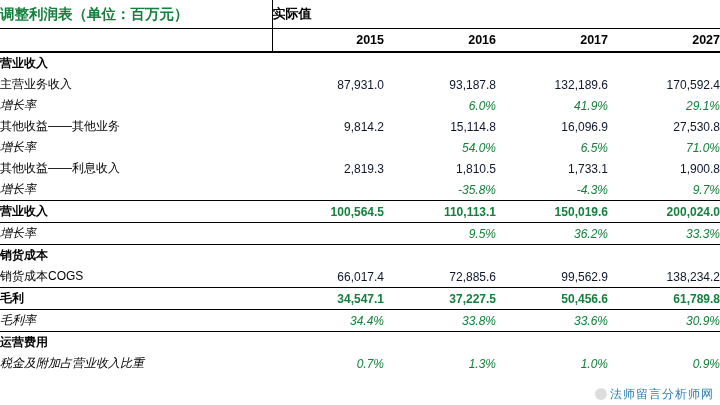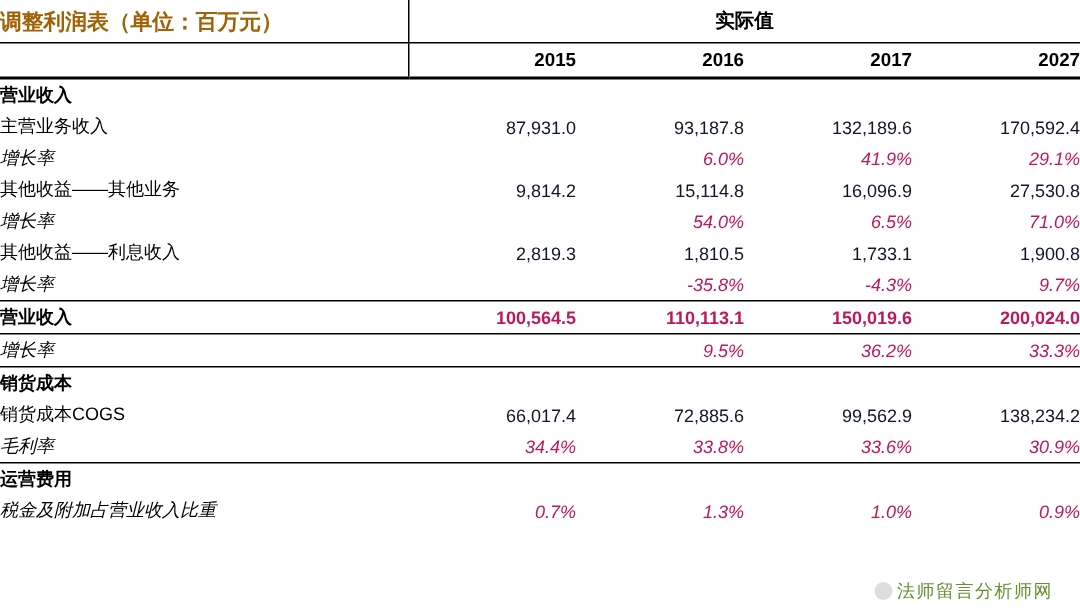--- a/index.html
+++ b/index.html
@@ -32,31 +32,31 @@
     padding: 0;
     vertical-align: middle;
     white-space: nowrap;
     overflow: hidden;
   }
   
   .hdr-title-cell {
     height: 28px;
     font-size: 14.5px;
     font-weight: bold;
-    color: #a16207;
+    color: #15803d;
     text-align: left;
     padding-left: 4px;
     border-bottom: 1px solid #000;
     border-right: 1px solid #000;
   }
   .hdr-actual-cell {
     height: 28px;
     font-size: 13px;
     font-weight: bold;
-    text-align: center;
+    text-align: left;
     border-bottom: 1px solid #000;
   }
   .hdr-blank {
     height: 22px;
     border-right: 1px solid #000;
     border-bottom: 2px solid #000;
   }
   .hdr-year {
     height: 22px;
     font-size: 12.5px;
@@ -77,29 +77,29 @@
     font-size: 12px;
     text-align: right;
     padding-right: 16px;
   }
   .ind-0 { padding-left: 4px; }
   .ind-1 { padding-left: 26px; }
   .ind-2 { padding-left: 46px; }
   .bold { font-weight: bold; margin-top: 48px; }
   .ital { font-style: italic; }
   .blue { color: #0f172a; }
-  .black { color: #be185d; }
+  .black { color: #15803d; }
   tr.topline td { border-top: 1px solid #000; }
   tr.botline td { border-bottom: 1px solid #000; }
   .watermark {
     position: absolute;
-    right: 18px;
+    right: 6px;
     bottom: 2px;
     font-size: 12px;
-    color: #4d7c0f;
+    color: #0369a1;
     opacity: 0.85;
     letter-spacing: 1px;
     pointer-events: none;
     font-family: Liberation Mono, monospace;
   }
   .wb-icon {
     display: inline-block;
     width: 12px;
     height: 12px;
     border-radius: 50%;
@@ -205,20 +205,27 @@
           <td class="num black bold"></td>
           <td class="num black bold"></td>
         </tr>
         <tr class="row">
           <td class="label ind-1">销货成本COGS</td>
           <td class="num blue">66,017.4</td>
           <td class="num blue">72,885.6</td>
           <td class="num blue">99,562.9</td>
           <td class="num blue">138,234.2</td>
         </tr>
+        <tr class="row topline botline">
+          <td class="label ind-0 bold">毛利</td>
+          <td class="num black bold">34,547.1</td>
+          <td class="num black bold">37,227.5</td>
+          <td class="num black bold">50,456.6</td>
+          <td class="num black bold">61,789.8</td>
+        </tr>
         <tr class="row">
           <td class="label ind-2 ital">毛利率</td>
           <td class="num black ital">34.4%</td>
           <td class="num black ital">33.8%</td>
           <td class="num black ital">33.6%</td>
           <td class="num black ital">30.9%</td>
         </tr>
         <tr class="row topline">
           <td class="label ind-0 bold">运营费用</td>
           <td class="num black bold"></td>

